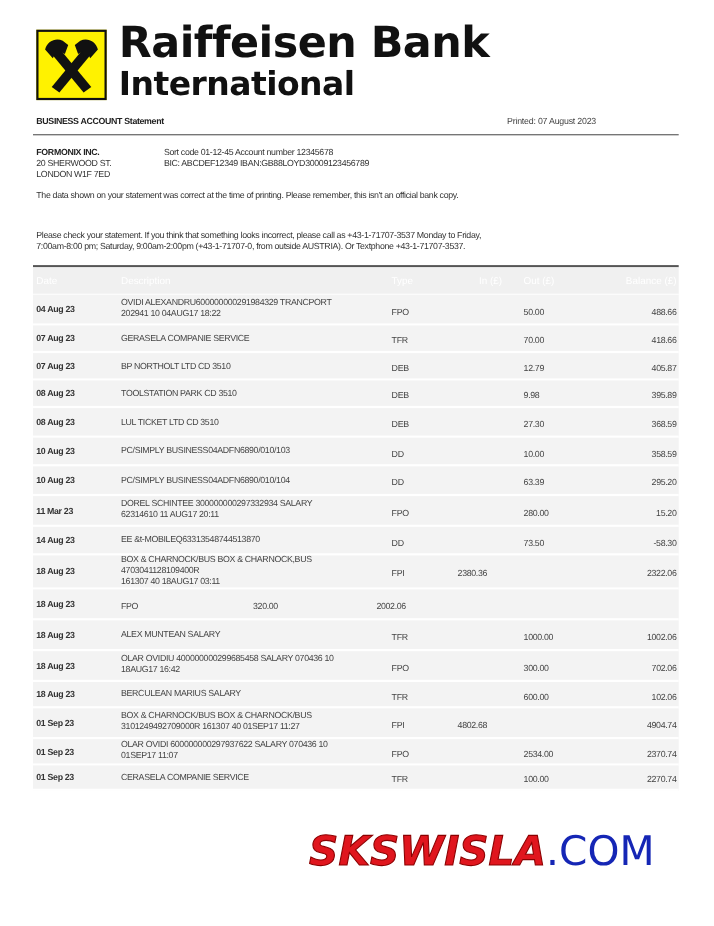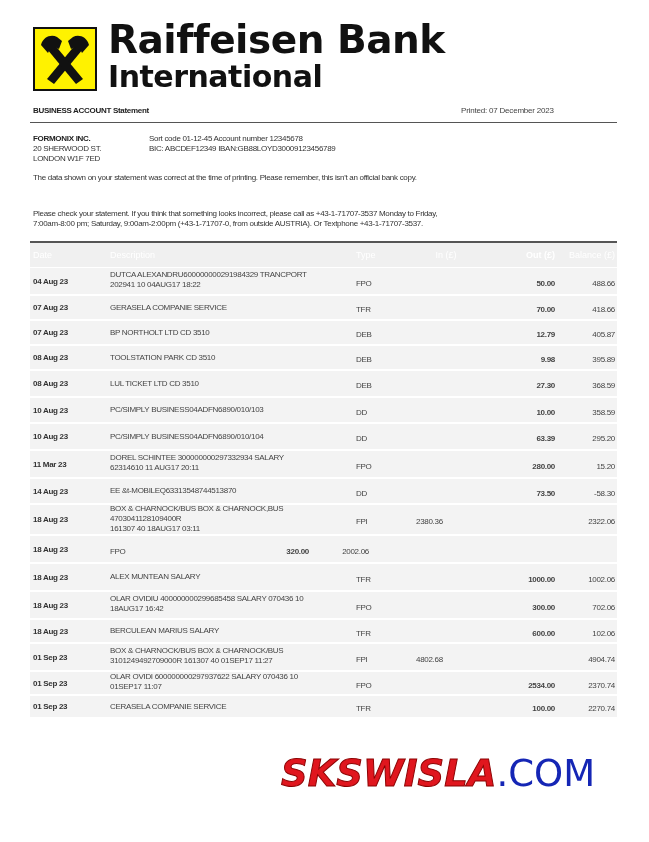--- a/index.html
+++ b/index.html
@@ -31,21 +31,21 @@
     .table { position: absolute; left: 30px; top: 241px; width: 587px; }
     .table-topline { height: 2px; background: #555; }
     .thead { display: flex; height: 24px; align-items: center; background: #f0f0f0; color: #fff;
              font-size: 9px; border-bottom: 1px solid #fff; }
     .row { display: flex; align-items: center; background: #f3f3f3; border-bottom: 2px solid #ffffff;
            font-size: 8px; color: #444; letter-spacing: -0.3px; box-sizing: border-box; }
     .c-date { width: 80px; padding-left: 3px; font-weight: bold; color: #333; box-sizing: border-box; }
     .c-desc { width: 246px; line-height: 10px; box-sizing: border-box; }
     .c-type { width: 60px; padding-top: 4px; box-sizing: border-box; }
     .c-in { width: 60px; padding-top: 4px; text-align: left; box-sizing: border-box; }
-    .c-out { width: 79px; padding-top: 4px; text-align: right; box-sizing: border-box; font-weight: bold; }
+    .c-out { width: 79px; padding-top: 4px; text-align: left; box-sizing: border-box; }
     .c-bal { width: 62px; padding-top: 4px; text-align: right; padding-right: 2px; box-sizing: border-box; }
     .row .c-date, .row .c-desc { align-self: center; }
     .row .c-desc.two { margin-top: -2px; }
     .thead .c-type, .thead .c-in, .thead .c-out, .thead .c-bal { padding-top: 0; }
     .thead .c-in { text-align: center; }
     .thead .c-date { font-weight: normal; color: #fff; }
 
     .watermark { position: absolute; left: 281px; top: 752px; font-size: 37px; letter-spacing: 0px;
                  font-family: "DejaVu Sans", sans-serif; }
     .watermark .w1 { color: #e0161e; font-style: italic; font-weight: bold; -webkit-text-stroke: 1px #8a0000; }
@@ -66,21 +66,21 @@
       <path d="M54,16 C52,8 44,5 38,8 L33,12 L36,20 L40,18 L41,23 L45,20 L47,24 Z"></path>
     </g>
   </svg>
 </div>
 <div class="brand">
   <span class="l1">Raiffeisen Bank</span>
   <span class="l2">International</span>
 </div>
 
 <div class="doc-title">BUSINESS ACCOUNT Statement</div>
-<div class="printed">Printed: 07 December 2023</div>
+<div class="printed">Printed: 07 August 2023</div>
 <div class="rule-top"></div>
 
 <div class="addr">
   <div class="company">FORMONIX INC.</div>
   <div>20 SHERWOOD ST.</div>
   <div>LONDON W1F 7ED</div>
 </div>
 <div class="acct">
   <div>Sort code 01-12-45 Account number 12345678</div>
   <div>BIC: ABCDEF12349   IBAN:GB88LOYD30009123456789</div>
@@ -96,21 +96,21 @@
     <div class="c-desc">Description</div>
     <div class="c-type">Type</div>
     <div class="c-in">In (£)</div>
     <div class="c-out">Out (£)</div>
     <div class="c-bal">Balance (£)</div>
   </div>
   <div id="tbody">
       <div class="row" style="height: 28px;">
         <div class="c-date">04 Aug 23</div>
         <div class="c-desc two">
-          <div>DUTCA ALEXANDRU600000000291984329 TRANCPORT</div>
+          <div>OVIDI ALEXANDRU600000000291984329 TRANCPORT</div>
           <div>202941 10 04AUG17 18:22</div>
         </div>
         <div class="c-type">FPO</div>
         <div class="c-in"></div>
         <div class="c-out">50.00</div>
         <div class="c-bal">488.66</div>
       </div>
       <div class="row" style="height: 25px;">
         <div class="c-date">07 Aug 23</div>
         <div class="c-desc">

